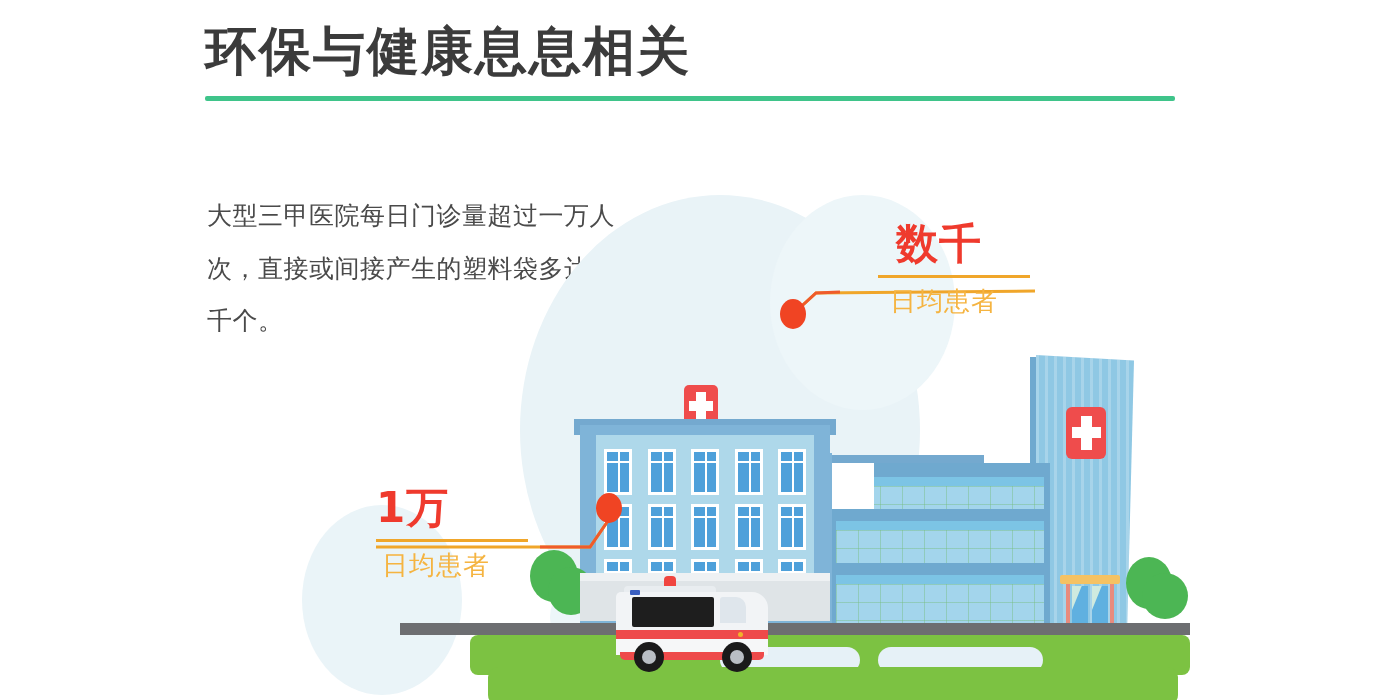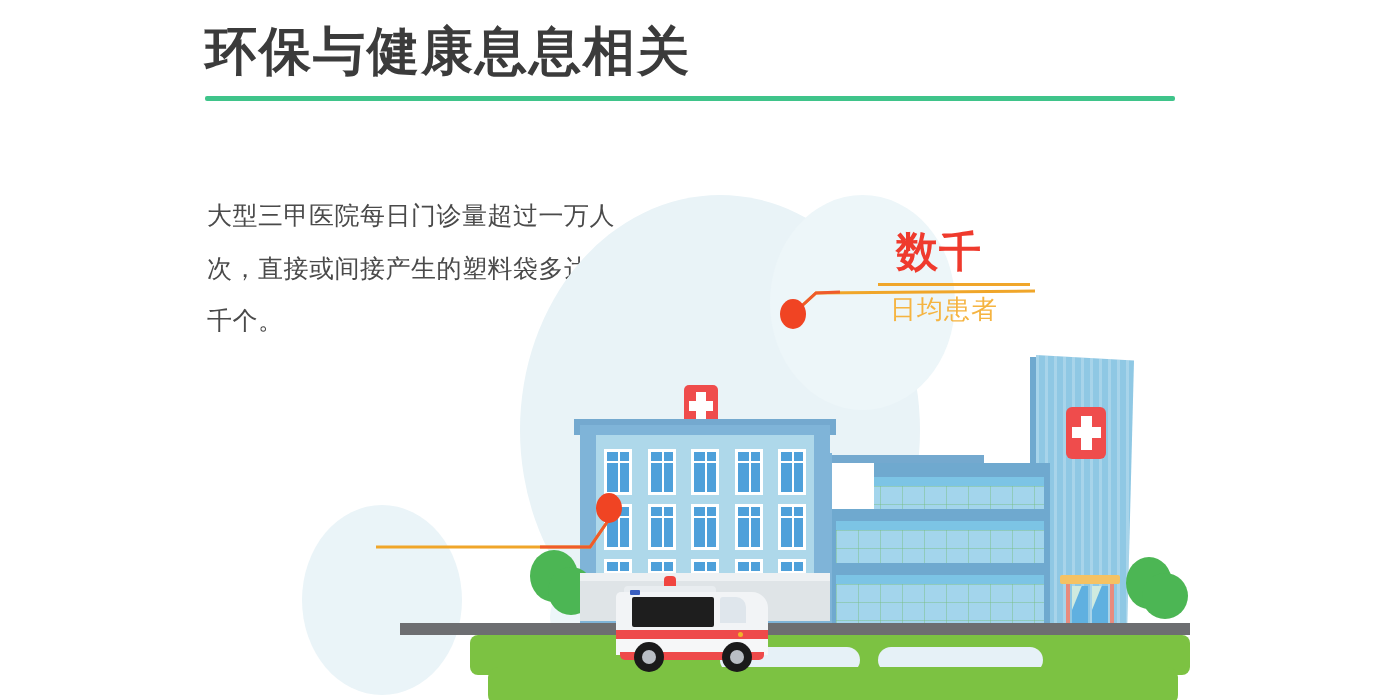--- a/index.html
+++ b/index.html
@@ -254,21 +254,21 @@
     line-height: 1; letter-spacing: 1px; white-space: nowrap;
     font-family: "DejaVu Sans", "Liberation Sans", sans-serif;
   }
   .callout-rule { height: 3px; background: #f0a62a; margin: 10px 0 6px; }
   .callout-label {
     font-size: 26px; color: #f5b441; letter-spacing: 1px; white-space: nowrap;
     font-family: "DejaVu Sans", "Liberation Sans", sans-serif;
   }
 
   
-  #callout-bags { left: 598px; top: 56px; }
+  #callout-bags { left: 598px; top: 48px; }
   #callout-bags .callout-value { text-align: left; padding-left: 18px; }
   #callout-bags .callout-rule { width: 152px; }
   #callout-bags .callout-label { padding-left: 12px; }
 
   
   #callout-patients { left: 96px; top: 312px; }
   #callout-patients .callout-rule { width: 152px; }
   #callout-patients .callout-label { padding-left: 6px; }
 
   
@@ -449,16 +449,21 @@
 
       <div class="dot" id="dot-bags"></div>
       <div class="dot" id="dot-patients"></div>
 
       <div class="callout" id="callout-bags">
         <div class="callout-value">数千</div>
         <div class="callout-rule"></div>
         <div class="callout-label">日均患者</div>
       </div>
 
+      <div class="callout" id="callout-patients">
+        <div class="callout-value">1万</div>
+        <div class="callout-rule"></div>
+        <div class="callout-label">日均患者</div>
+      </div>
 
     </div>
   </div>
 </div>
 
 </body></html>

